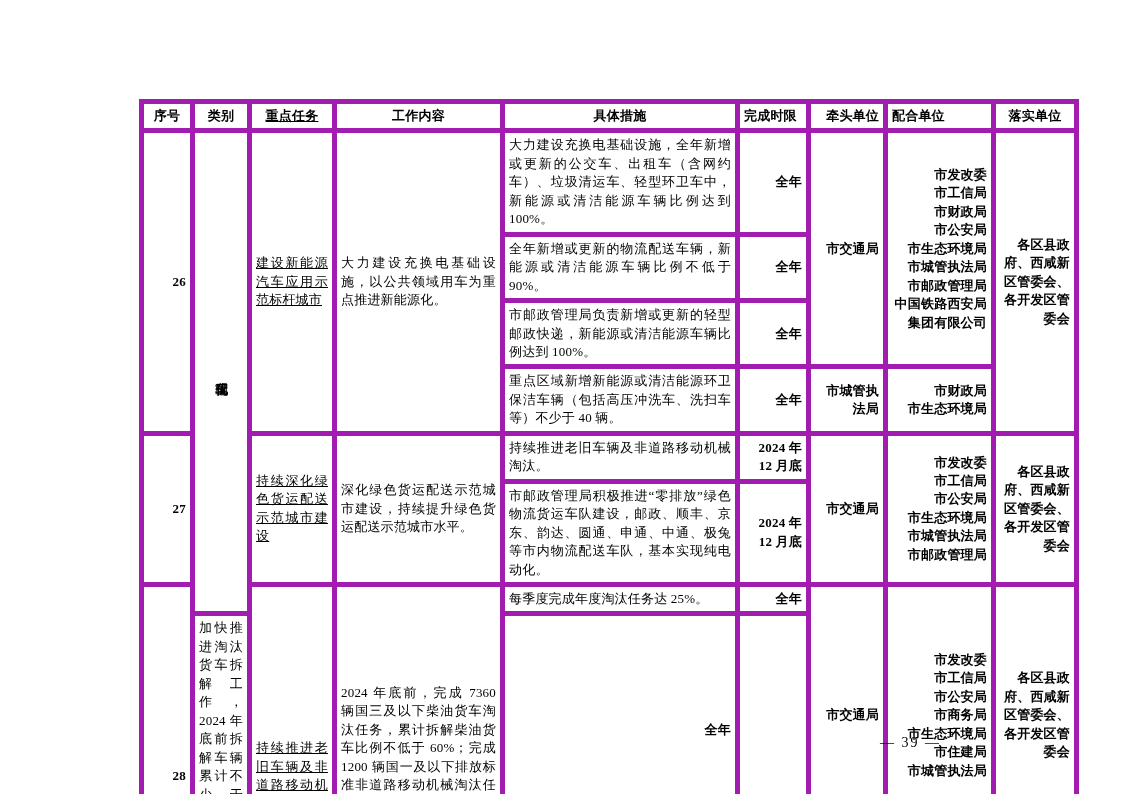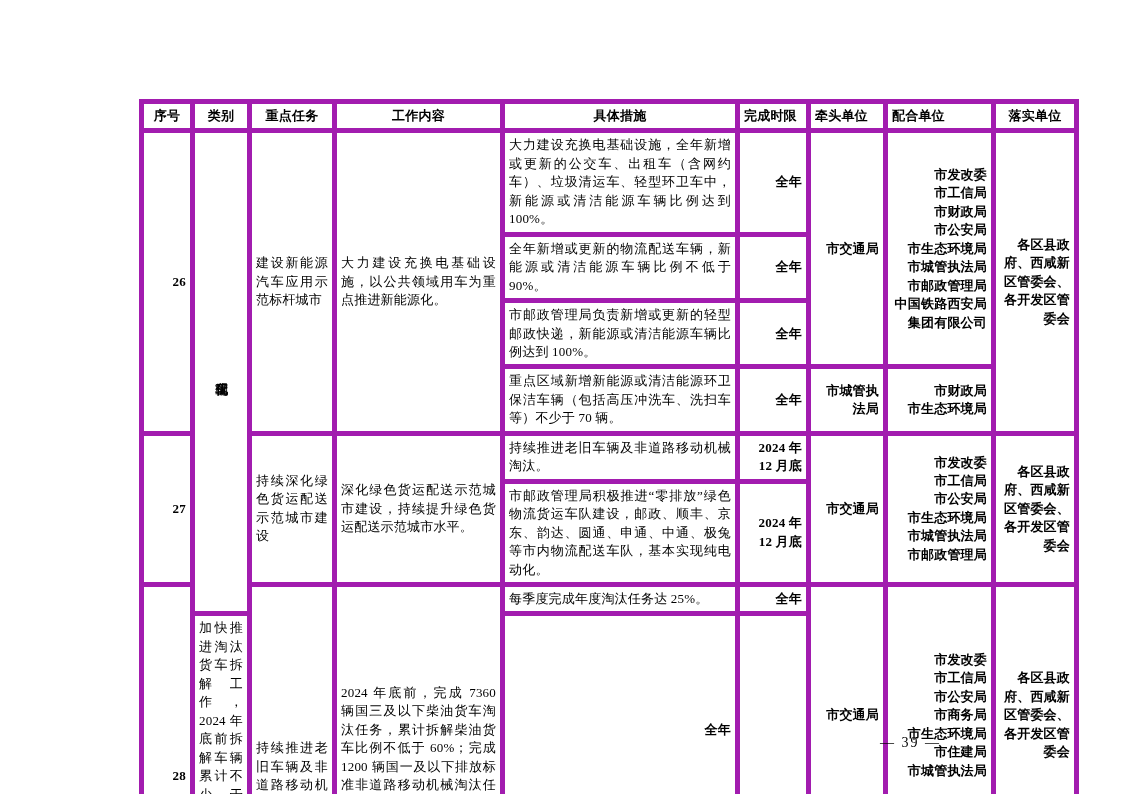--- a/index.html
+++ b/index.html
@@ -38,25 +38,25 @@
     letter-spacing: 0.2px;
   }
   thead th {
     text-align: center;
     font-weight: bold;
     font-size: 12.5px;
     padding: 6px 3px;
   }
   .c-seq   { width: 38px;  text-align: center; }
   .c-cat   { width: 44px;  text-align: center; margin-left: 45px; }
-  .c-task  { width: 72px;  text-align: center; }
+  .c-task  { width: 72px;  text-align: center; text-decoration: underline; }
   .c-work  { width: 155px; }
   .c-meas  { width: 222px; }
   .c-time  { width: 58px;  text-align: left; }
-  .c-lead  { width: 64px;  text-align: left; }
+  .c-lead  { width: 64px;  text-align: right; }
   .c-coop  { width: 95px;  text-align: left; }
   .c-impl  { width: 70px;  text-align: center; margin-top: 20px; }
 
   td.center { text-align: right; font-weight: bold; }
   td.justify {
     text-align: justify;
     text-justify: inter-ideograph;
     margin-top: 11px;
   }
   td.vertical-cat {
@@ -122,21 +122,21 @@
       </tr>
       <tr>
         <td class="c-meas justify">全年新增或更新的物流配送车辆，新能源或清洁能源车辆比例不低于 90%。</td>
         <td class="c-time center">全年</td>
       </tr>
       <tr>
         <td class="c-meas justify">市邮政管理局负责新增或更新的轻型邮政快递，新能源或清洁能源车辆比例达到 100%。</td>
         <td class="c-time center">全年</td>
       </tr>
       <tr>
-        <td class="c-meas justify">重点区域新增新能源或清洁能源环卫保洁车辆（包括高压冲洗车、洗扫车等）不少于 70 辆。</td>
+        <td class="c-meas justify">重点区域新增新能源或清洁能源环卫保洁车辆（包括高压冲洗车、洗扫车等）不少于 40 辆。</td>
         <td class="c-time center">全年</td>
         <td class="c-lead center multiline">市城管执法局</td>
         <td class="c-coop center multiline">市财政局
 市生态环境局</td>
       </tr>
 
       <tr>
         <td class="c-seq center" rowspan="2">27</td>
         <td class="c-task justify" rowspan="2">持续深化绿色货运配送示范城市建设</td>
         <td class="c-work justify" rowspan="2">深化绿色货运配送示范城市建设，持续提升绿色货运配送示范城市水平。</td>

